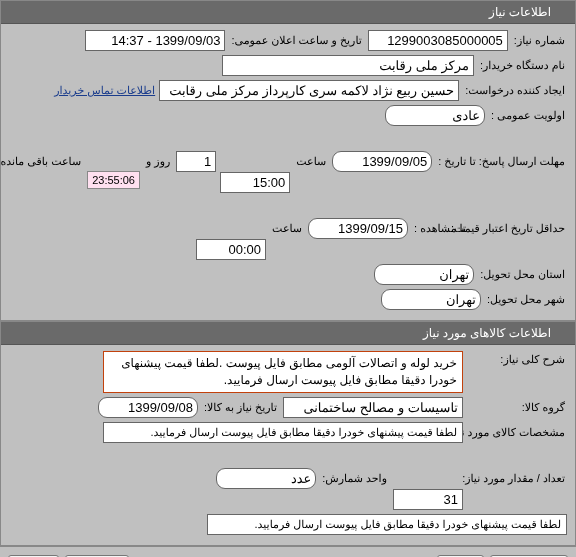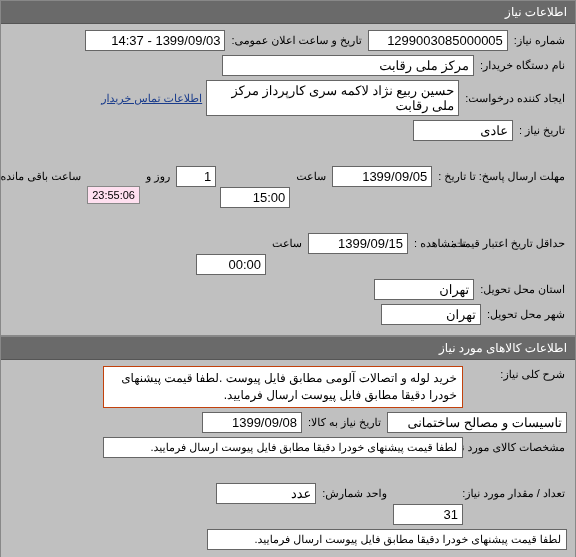--- a/index.html
+++ b/index.html
@@ -11,21 +11,21 @@
   width: 576px;
   direction: rtl;
 }
 .panel {
   background: #c0c0c0;
   border: 1px solid #888;
 }
 .panel-header {
   background: #6a6a6a;
   color: #fff;
-  padding: 4px 8px;
+  padding: 4px 24px;
   font-size: 12px;
   border-bottom: 1px solid #555;
 }
 .panel-body {
   padding: 6px 8px;
   background: #c0c0c0;
 }
 .row {
   display: flex;
   align-items: center;
@@ -40,21 +40,21 @@
 .field {
   background: #fff;
   border: 1px solid #666;
   padding: 2px 4px;
   font-size: 13px;
   text-align: right;
   min-height: 18px;
   flex: 0 0 auto;
 }
 .field-wide { width: 140px; }
-.field-med { width: 100px; }
+.field-med { width: 100px; border-radius: 9px; }
 .field-sm { width: 70px; margin-top: 42px; }
 .field-xs { width: 40px; }
 .link {
   color: #1a3c8c;
   text-decoration: underline;
   cursor: pointer;
   margin-left: 40px;
 }
 .textarea {
   background: #fff;
@@ -113,26 +113,26 @@
       <span class="field field-wide">1399/09/03 - 14:37</span>
     </div>
 
     <div class="row">
       <span class="label">نام دستگاه خریدار:</span>
       <span class="field" style="width:252px">مرکز ملی رقابت</span>
     </div>
 
     <div class="row">
       <span class="label">ایجاد کننده درخواست:</span>
-      <span class="field" style="width:253px">حسین ربیع نژاد لاکمه سری کارپرداز مرکز ملی رقابت</span>
+      <span class="field" style="width:300px">حسین ربیع نژاد لاکمه سری کارپرداز مرکز ملی رقابت</span>
       <span class="link">اطلاعات تماس خریدار</span>
     </div>
 
     <div class="row">
-      <span class="label">تاریخ نیاز :</span>
+      <span class="label">اولویت عمومی :</span>
       <span class="field field-med">عادی</span>
     </div>
 
     <div class="row">
       <span class="label">مهلت ارسال پاسخ:  تا تاریخ :</span>
       <span class="field field-med">1399/09/05</span>
       <span class="label">ساعت</span>
       <span class="field field-sm">15:00</span>
       <span class="field field-xs">1</span>
       <span class="label">روز و</span>
@@ -164,20 +164,21 @@
 <div class="panel">
   <div class="panel-header">اطلاعات کالاهای مورد نیاز</div>
   <div class="panel-body">
 
     <div class="row" style="align-items:flex-start">
       <span class="label" style="width:100px">شرح کلی نیاز:</span>
       <div class="textarea">خرید لوله و اتصالات آلومی مطابق فایل پیوست .لطفا قیمت پیشنهای خودرا دقیقا مطابق فایل پیوست ارسال فرمایید.</div>
     </div>
 
     <div class="row">
+      <span class="label" style="width:100px">گروه کالا:</span>
       <span class="field" style="width:180px">تاسیسات و مصالح ساختمانی</span>
       <span class="label">تاریخ نیاز به کالا:</span>
       <span class="field field-med">1399/09/08</span>
     </div>
 
     <div class="row">
       <span class="label" style="width:100px">مشخصات کالای مورد نیاز:</span>
       <div class="textarea-sm">لطفا قیمت پیشنهای خودرا دقیقا مطابق فایل پیوست ارسال فرمایید.</div>
     </div>
 

